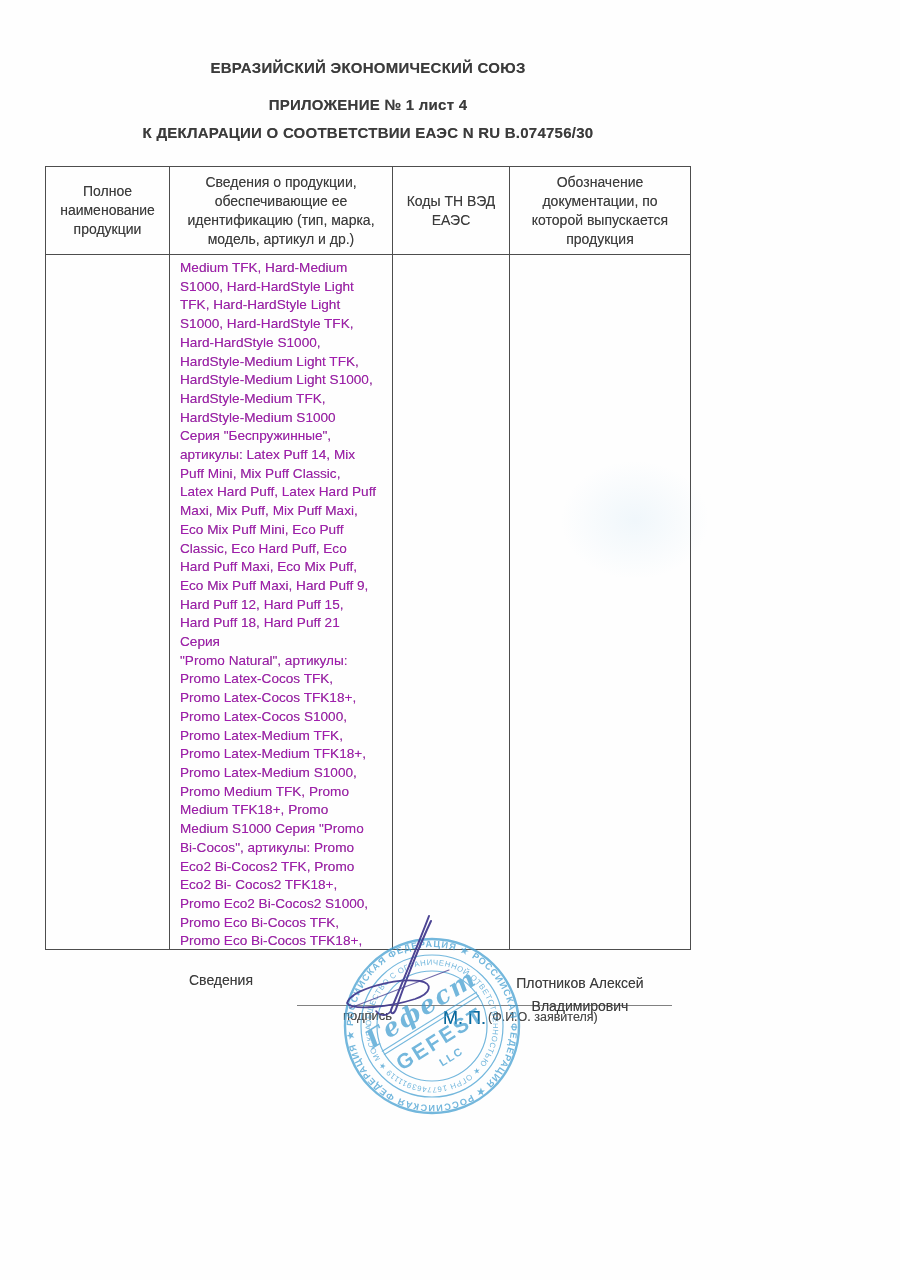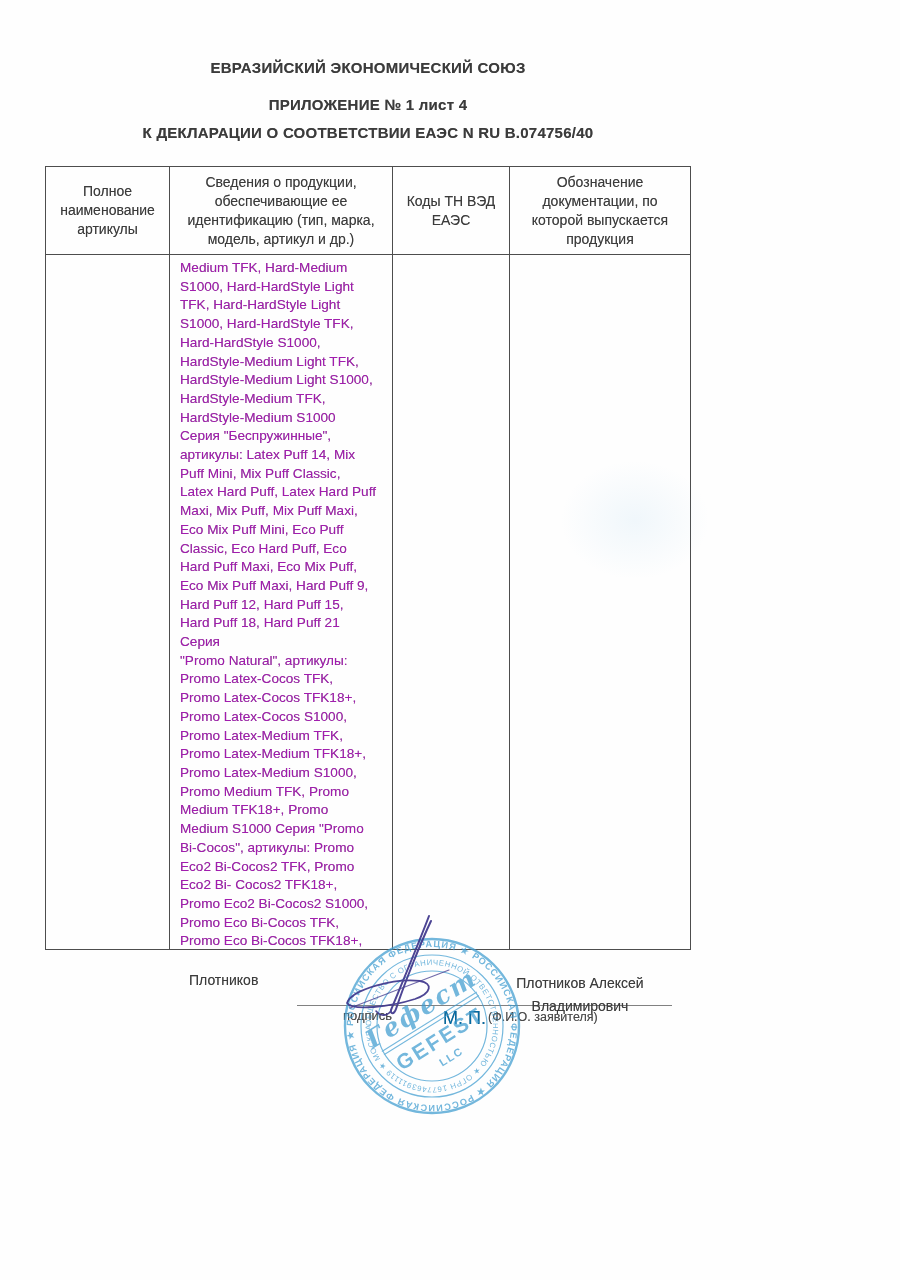--- a/index.html
+++ b/index.html
@@ -44,27 +44,27 @@
   .overlay{left:318px;top:898px;width:236px;height:236px;pointer-events:none;}
 </style>
 </head>
 <body>
 
 <div class="page">
 
   <div class="doc-header">
     <div class="doc-title t1">ЕВРАЗИЙСКИЙ ЭКОНОМИЧЕСКИЙ СОЮЗ</div>
     <div class="doc-title t2">ПРИЛОЖЕНИЕ № 1 лист 4</div>
-    <div class="doc-title t3">К ДЕКЛАРАЦИИ О СООТВЕТСТВИИ ЕАЭС N RU В.074756/40</div>
+    <div class="doc-title t3">К ДЕКЛАРАЦИИ О СООТВЕТСТВИИ ЕАЭС N RU В.074756/30</div>
   </div>
 
   <div class="tbl">
     <div class="cell th">Полное
 наименование
-артикулы</div>
+продукции</div>
     <div class="cell th">Сведения о продукции,
 обеспечивающие ее
 идентификацию (тип, марка,
 модель, артикул и др.)</div>
     <div class="cell th">Коды ТН ВЭД
 ЕАЭС</div>
     <div class="cell th last">Обозначение
 документации, по
 которой выпускается
 продукция</div>
@@ -106,21 +106,21 @@
 Eco2 Bi- Cocos2 TFK18+,
 Promo Eco2 Bi-Cocos2 S1000,
 Promo Eco Bi-Cocos TFK,
 Promo Eco Bi-Cocos TFK18+,</div>
     <div class="cell td"></div>
     <div class="cell td last"></div>
   </div>
 
   <div class="abs smudge"></div>
 
-  <div class="abs applicant ftxt">Плотников</div>
+  <div class="abs applicant ftxt">Сведения</div>
   <div class="abs sigline"></div>
   <div class="abs sigcap ftxt">подпись</div>
   <div class="abs sealcap ftxt">М. П.</div>
   <div class="abs nameblock ftxt">Плотников Алексей
 Владимирович</div>
   <div class="abs namecap ftxt">(Ф.И.О. заявителя)</div>
 
   <svg class="abs overlay" viewBox="318 898 236 236" width="236" height="236" xmlns="http://www.w3.org/2000/svg">
     <defs>
       <path id="outerRing" d="M 353,1026 A 79,79 0 1 1 511,1026 A 79,79 0 1 1 353,1026"></path>

